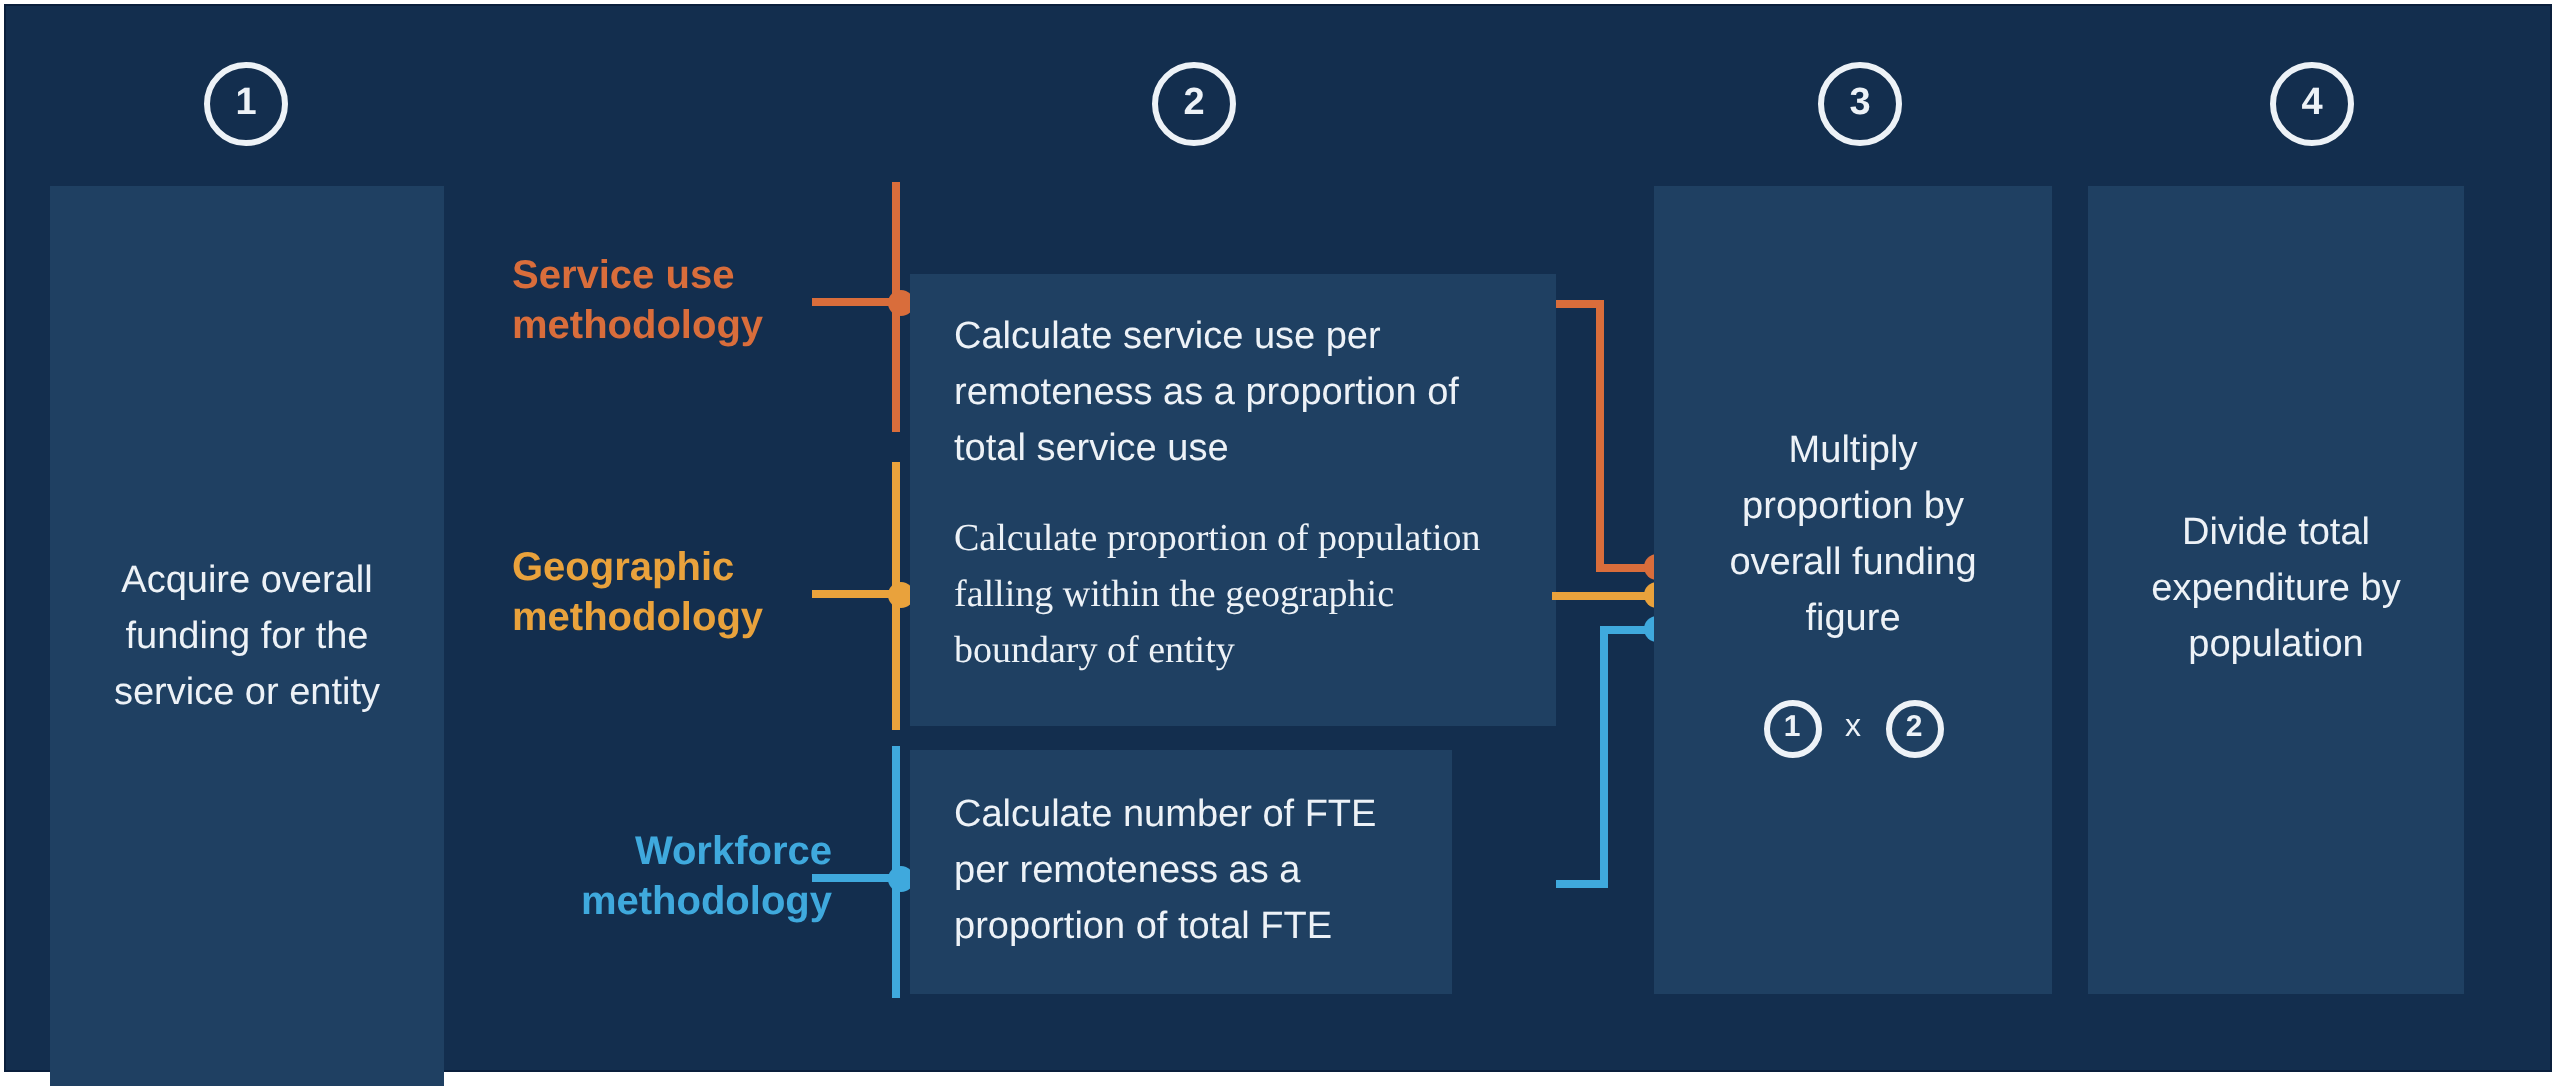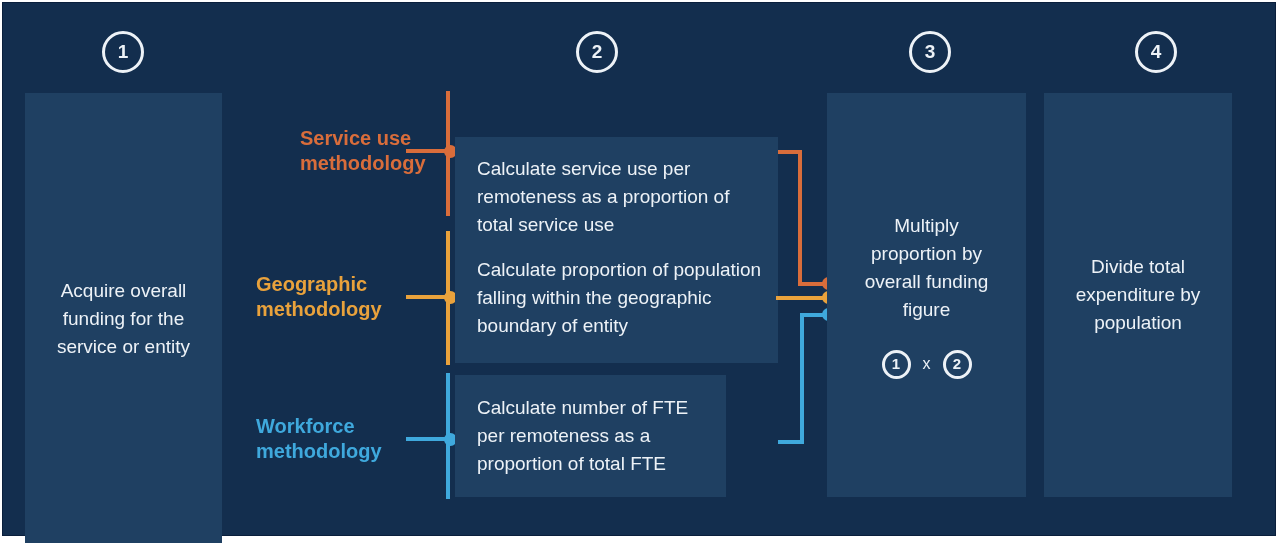--- a/index.html
+++ b/index.html
@@ -19,23 +19,23 @@
   }
   .panel.centered{justify-content:center;text-align:center;flex-direction:column;}
   .step-circle{
     width:42px;height:42px;border:3px solid var(--white_text);border-radius:50%;
     color:var(--white_text);font-size:19px;font-weight:700;
     display:flex;align-items:center;justify-content:center;background:transparent;
   }
   .method-label{
     width:160px;font-size:20px;line-height:25px;font-weight:700;
   }
-  .c-orange{color:var(--orange);margin-left:44px;} .bg-orange{background:var(--orange);}
+  .c-orange{color:var(--orange);} .bg-orange{background:var(--orange);}
   .c-amber{color:var(--amber);}  .bg-amber{background:var(--amber);}
-  .c-blue{color:var(--blue);}    .bg-blue{background:var(--blue);}
+  .c-blue{color:var(--blue);text-align:right;}    .bg-blue{background:var(--blue);}
   .seg{position:absolute;}
   .dot{position:absolute;width:13px;height:13px;border-radius:50%;}
   .formula-row{
     display:flex;align-items:center;justify-content:center;gap:12px;margin-top:26px;
   }
   .mini-circle{
     width:29px;height:29px;border:3px solid var(--white_text);border-radius:50%;
     color:var(--white_text);font-size:15px;font-weight:700;
     display:flex;align-items:center;justify-content:center;box-sizing:border-box;
   }
@@ -82,21 +82,21 @@
   <div class="seg bg-blue" style="left:406px;top:437px;width:44px;height:4px;"></div>
   <div class="dot bg-blue" style="left:444px;top:433px;"></div>
 
   <div class="seg bg-orange" style="left:446px;top:91px;width:4px;height:125px;"></div>
   <div class="seg bg-amber" style="left:446px;top:231px;width:4px;height:134px;"></div>
   <div class="seg bg-blue" style="left:446px;top:373px;width:4px;height:126px;"></div>
 
   <div class="abs panel pad-side" style="left:455px;top:93px;width:323px;height:120px;margin-top:44px;">
     <span>Calculate service use per remoteness as a proportion of total service use</span>
   </div>
-  <div class="abs panel pad-side" style="left:455px;top:233px;width:323px;height:130px;">
+  <div class="abs panel pad-side" style="left:455px;top:233px;width:323px;height:130px;font-family:Liberation Serif, serif;">
     <span>Calculate proportion of population falling within the geographic boundary of entity</span>
   </div>
   <div class="abs panel pad-side" style="left:455px;top:375px;width:271px;height:122px;">
     <span>Calculate number of FTE per remoteness as a proportion of total FTE</span>
   </div>
 
   <div class="seg bg-orange" style="left:778px;top:150px;width:24px;height:4px;"></div>
   <div class="seg bg-orange" style="left:798px;top:150px;width:4px;height:136px;"></div>
   <div class="seg bg-orange" style="left:798px;top:282px;width:30px;height:4px;"></div>
   <div class="dot bg-orange" style="left:822px;top:277px;"></div>

